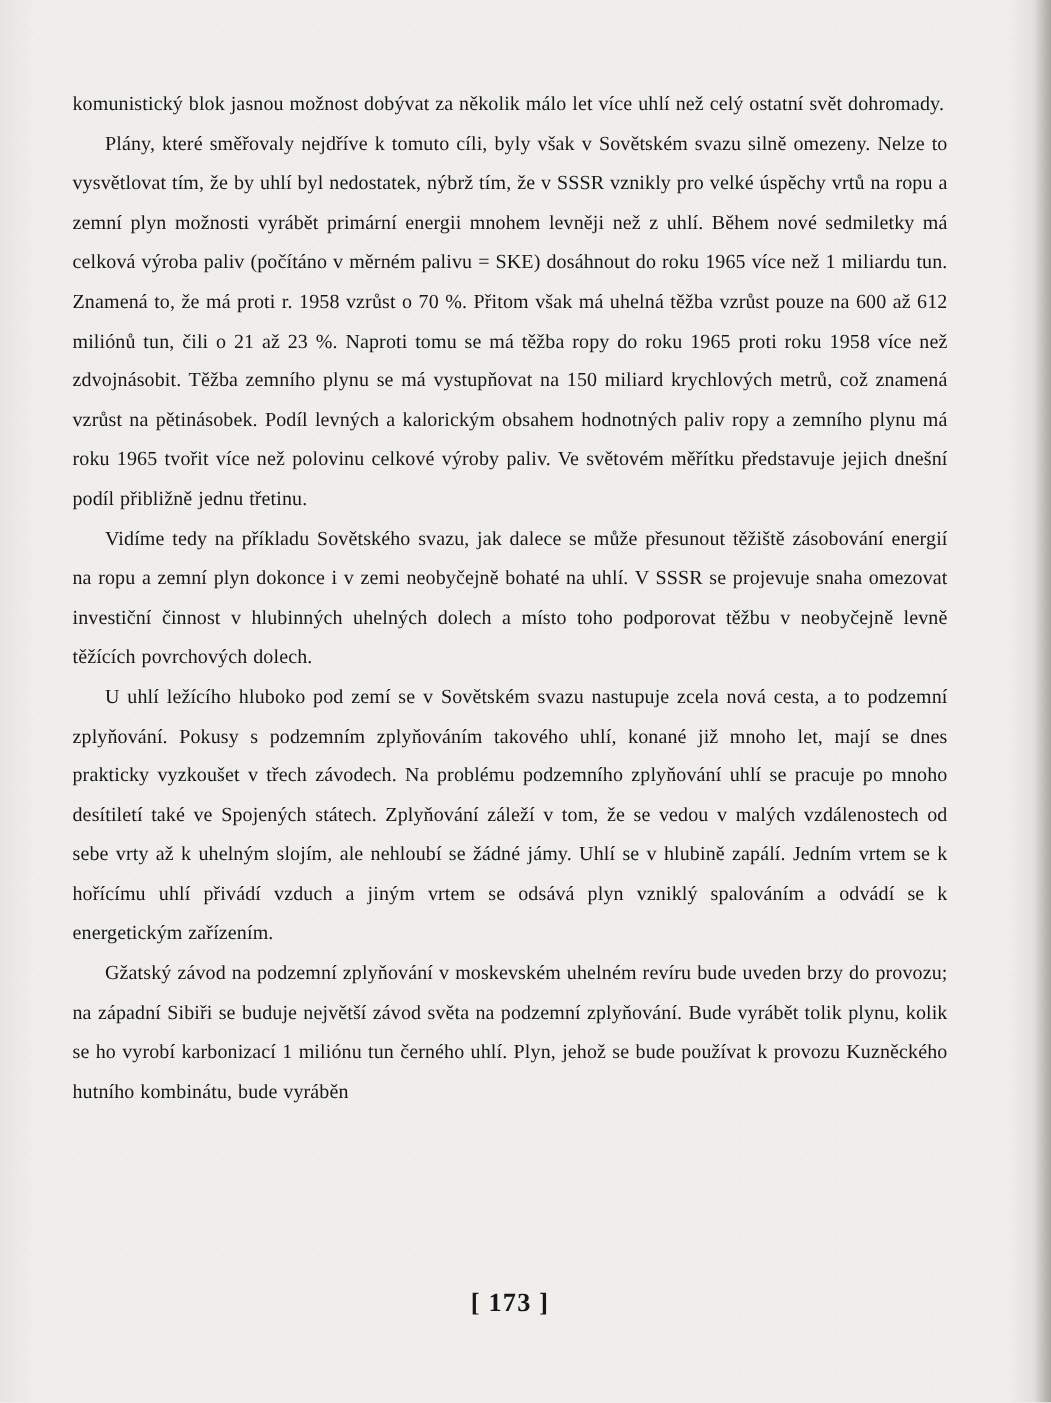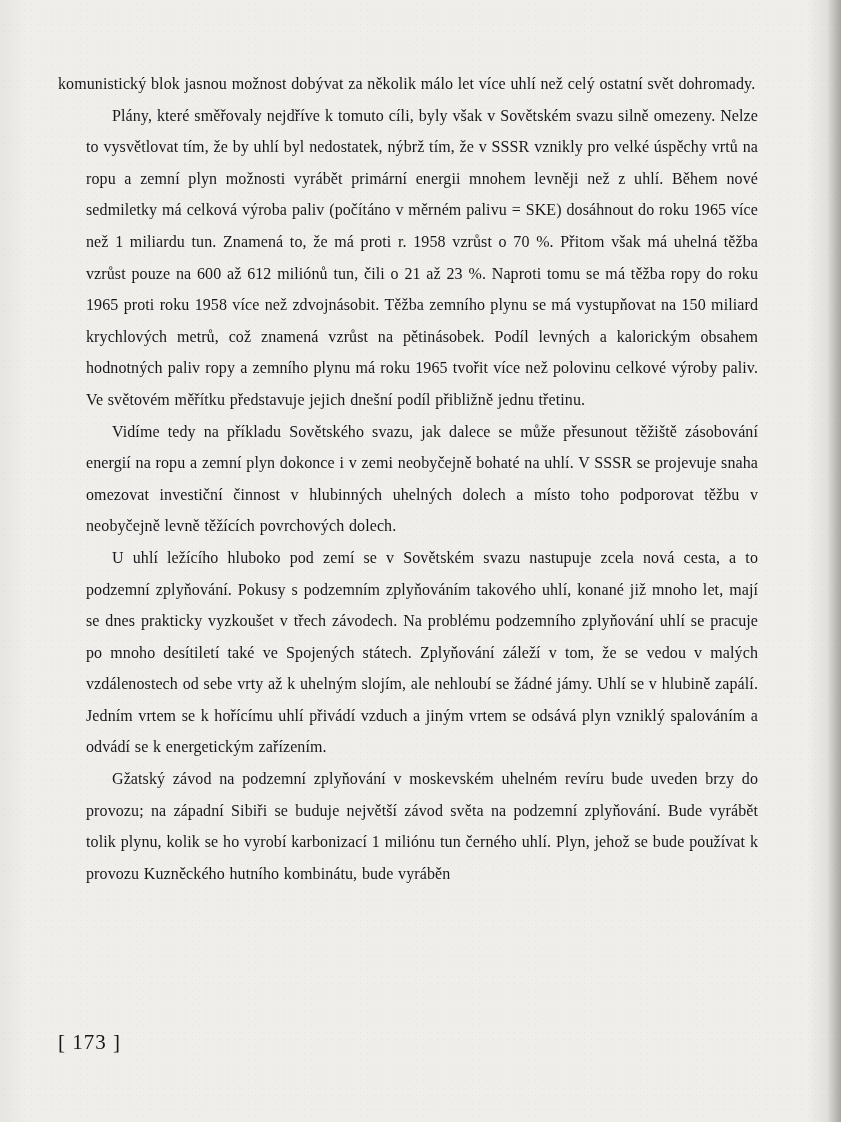--- a/index.html
+++ b/index.html
@@ -43,33 +43,33 @@
     font-size: 16px;
     line-height: 31.6px;
     text-align: justify;
     text-justify: inter-word;
     letter-spacing: 0.1px;
     word-spacing: 0.6px;
     color: #17171b;
   }
   p.indent {
     text-indent: 26px;
-    margin-left: 28px;
   }
   .it {
   }
   .page-number {
     position: absolute;
     left: 58px;
     top: 1030px;
     width: 700px;
-    text-align: left;
+    text-align: center;
     font-size: 21px;
     letter-spacing: 1px;
     color: #17171b;
+    font-weight: bold;
   }
   
   .grain {
     position: absolute;
     inset: 0;
     pointer-events: none;
     opacity: 0.35;
     background-image:
       radial-gradient(rgba(120,115,108,0.25) 0.5px, transparent 0.6px),
       radial-gradient(rgba(140,135,128,0.18) 0.5px, transparent 0.6px);

